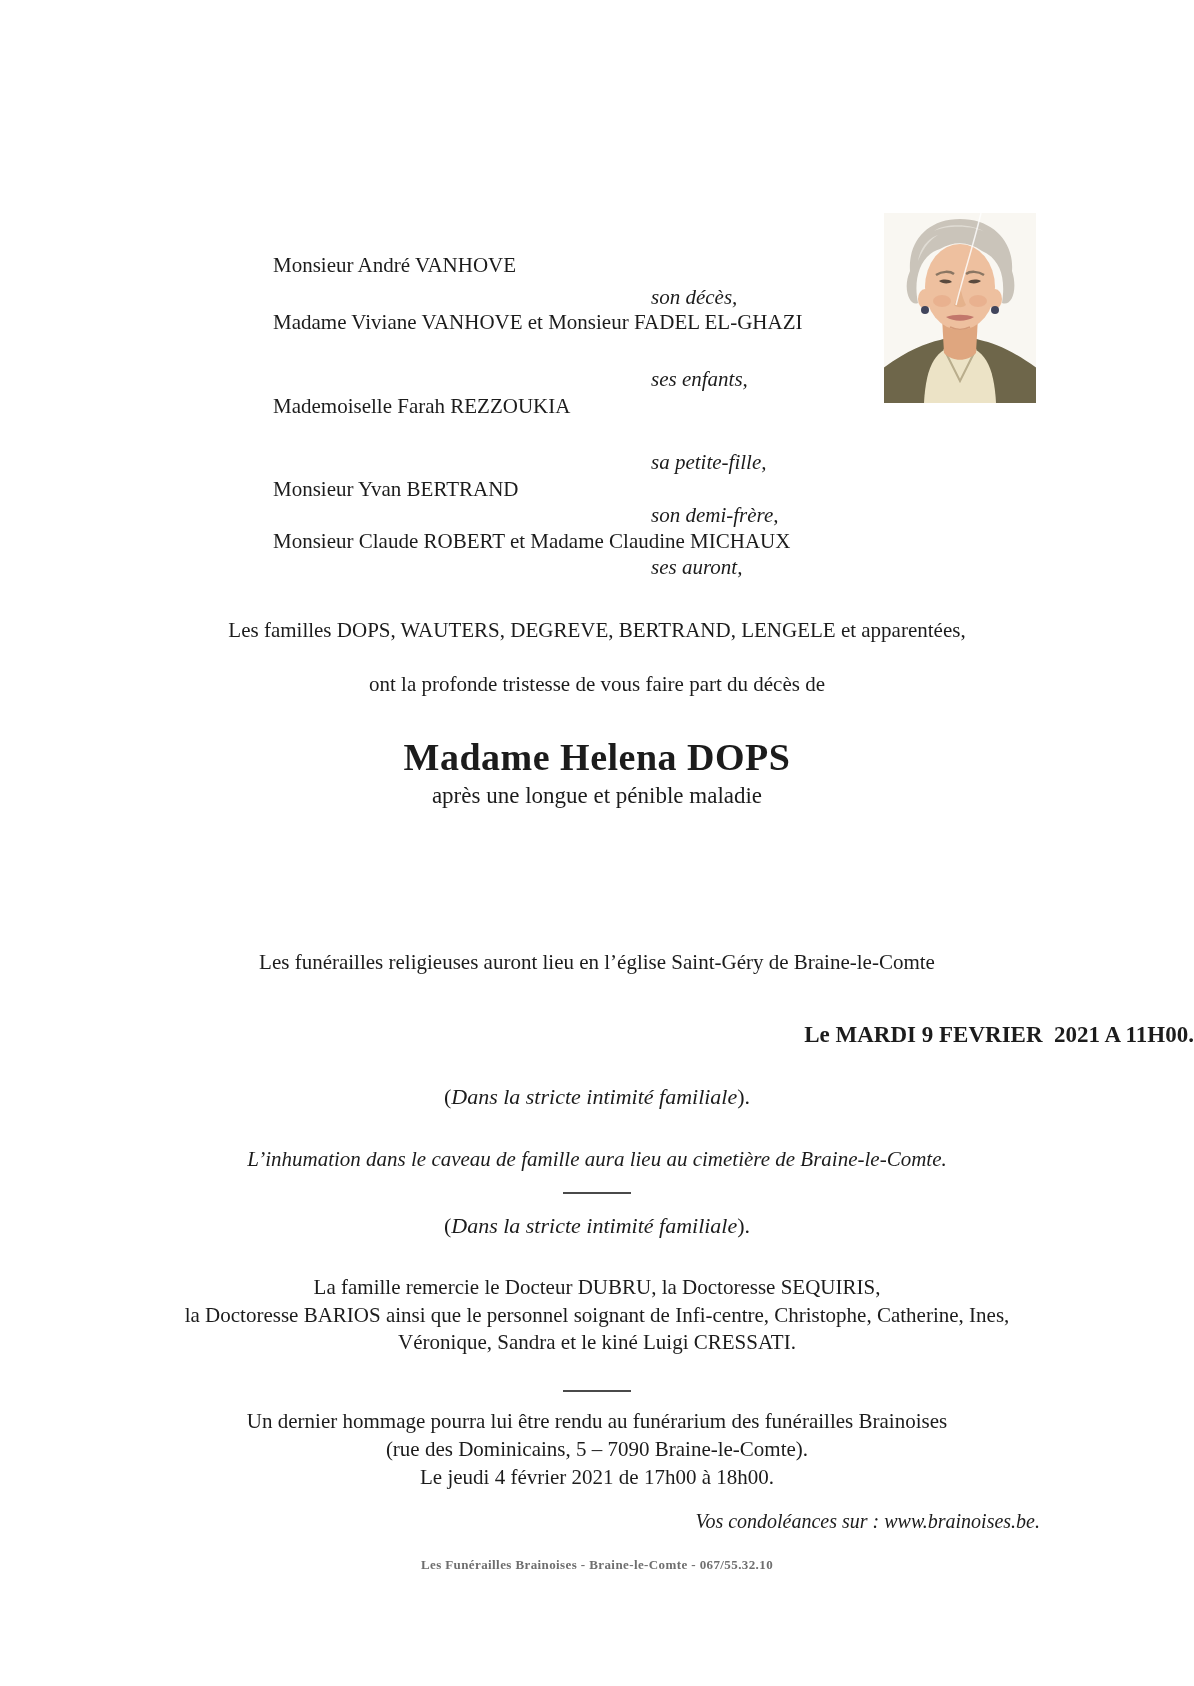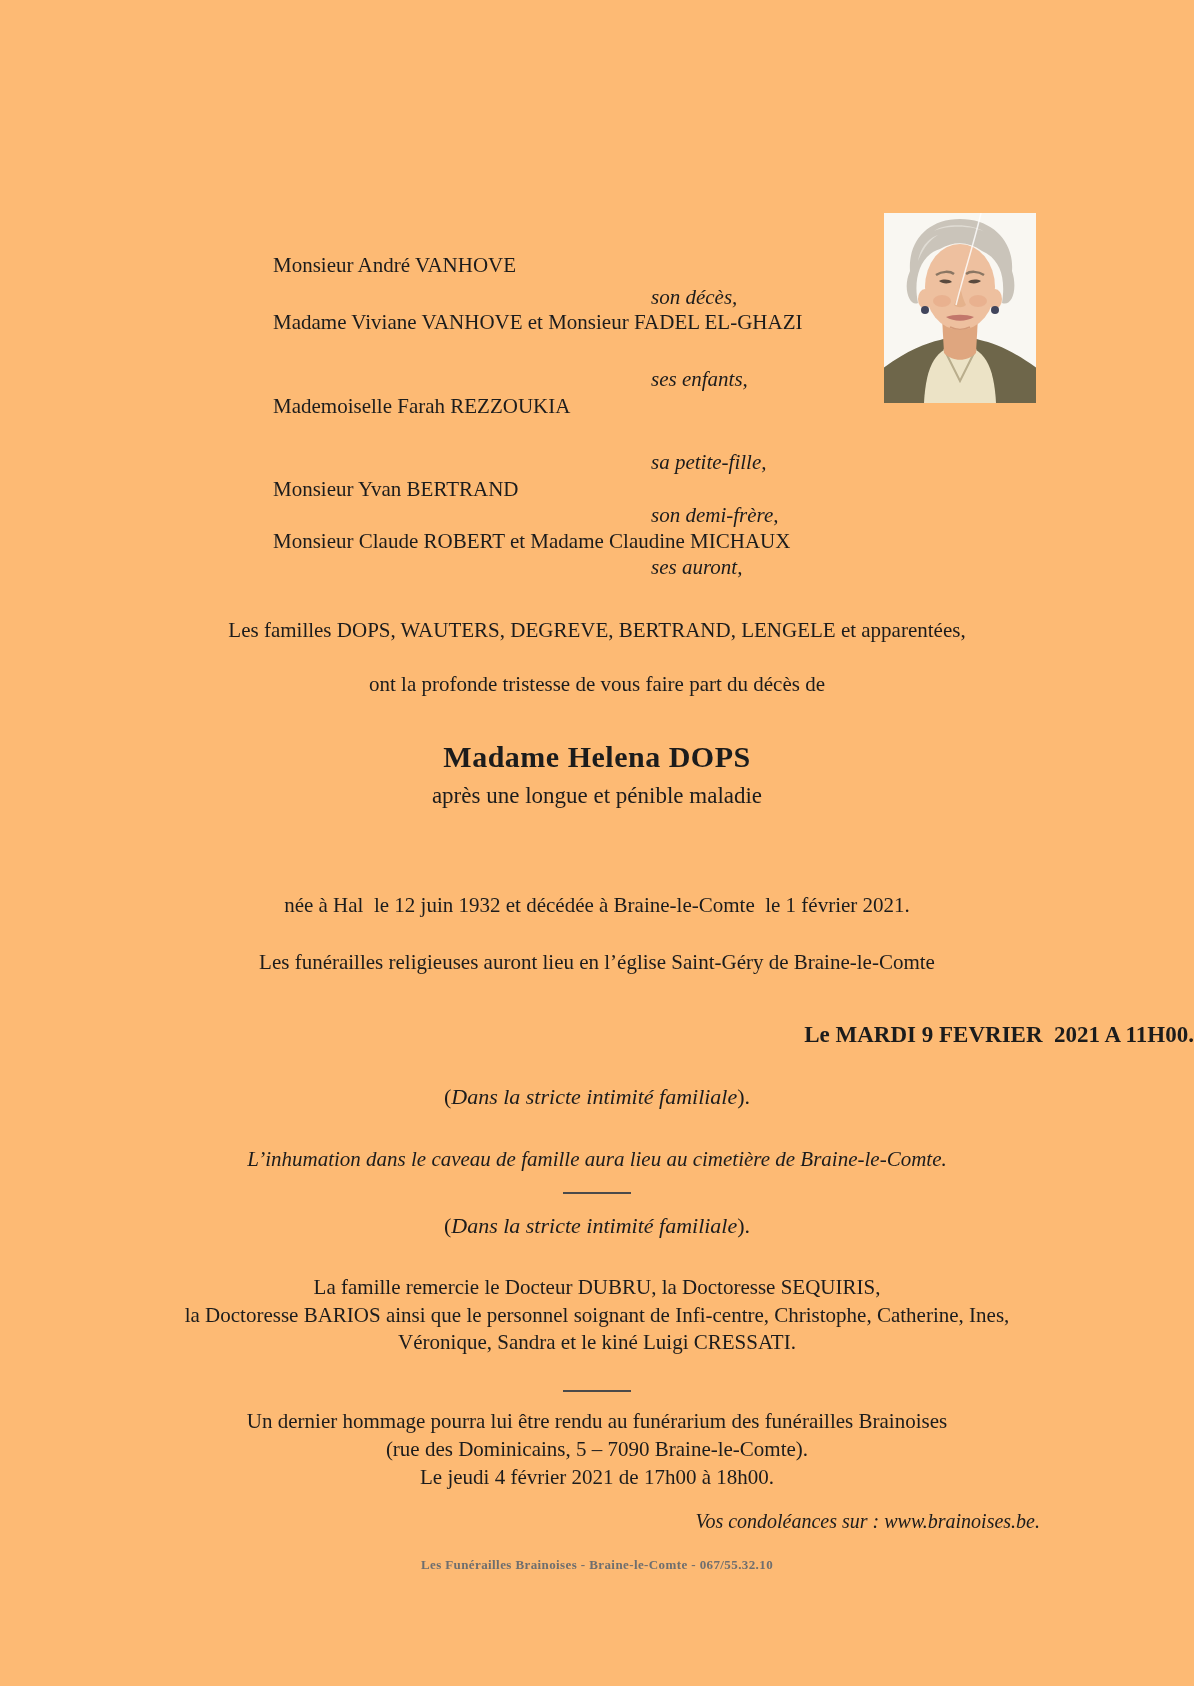--- a/index.html
+++ b/index.html
@@ -1,29 +1,29 @@
 <!DOCTYPE html>
 <html><head>
 <meta charset="utf-8">
 <style>
   html,body{margin:0;padding:0;background:#e9e9e9;}
   .page{
     position:relative;
     width:1194px;height:1686px;
     margin:0 auto;
-    background:#fdba74;
+    background:#ffffff;
     font-family:"Liberation Serif","DejaVu Serif",serif;
     color:#1c1c1c;
     overflow:hidden;
   }
   .line{position:absolute;font-size:21px;line-height:26px;white-space:pre-wrap;}
   .name{left:273px;}
   .relation{left:651px;font-style:italic;}
   .center{left:0;right:0;text-align:center;}
-  .title{font-size:30px;line-height:40px;font-weight:bold;letter-spacing:.5px;}
+  .title{font-size:38px;line-height:40px;font-weight:bold;letter-spacing:.5px;}
   .cause{font-size:23px;line-height:28px;font-weight:normal;}
   .datebold{font-size:23px;line-height:28px;font-weight:bold;text-align:right;}
   .intimacy{font-size:22px;line-height:27px;}
   .intimacy .inner{font-style:italic;}
   .burial{font-size:21px;font-style:italic;}
   .condolences{right:154px;text-align:right;font-size:20px;font-style:italic;}
   .footer{font-size:13px;font-weight:bold;color:#6e6e6e;letter-spacing:.4px;}
   .sep{
     position:absolute;left:50%;width:68px;margin-left:-34px;
     border-top:2px solid #4a4a4a;height:0;
@@ -87,21 +87,20 @@
   <div class="line relation" style="top:502px">son demi-frère,</div>
 
   <div class="line name" style="top:528px">Monsieur Claude ROBERT et Madame Claudine MICHAUX</div>
   <div class="line relation" style="top:554px">ses auront,</div>
 
   <div class="line center" style="top:671px">ont la profonde tristesse de vous faire part du décès de</div>
   <div class="line center" style="top:617px">Les familles DOPS, WAUTERS, DEGREVE, BERTRAND, LENGELE et apparentées,</div>
   <div class="line center title" style="top:737px">Madame Helena DOPS</div>
   <div class="line center cause" style="top:782px">après une longue et pénible maladie</div>
 
-  <div class="line center" style="top:892px">née à Hal  le 12 juin 1932 et décédée à Braine-le-Comte  le 1 février 2021.</div>
   <div class="line center" style="top:949px">Les funérailles religieuses auront lieu en l’église Saint-Géry de Braine-le-Comte</div>
   <div class="line center datebold" style="top:1021px">Le MARDI 9 FEVRIER  2021 A 11H00.</div>
 
   <div class="line center intimacy" style="top:1083px"><span>(</span><span class="inner">Dans la stricte intimité familiale</span><span>).</span></div>
 
   <div class="line center burial" style="top:1146px">L’inhumation dans le caveau de famille aura lieu au cimetière de Braine-le-Comte.</div>
 
   <div class="sep" style="top:1192px"></div>
 
   <div class="line center intimacy" style="top:1212px"><span>(</span><span class="inner">Dans la stricte intimité familiale</span><span>).</span></div>

